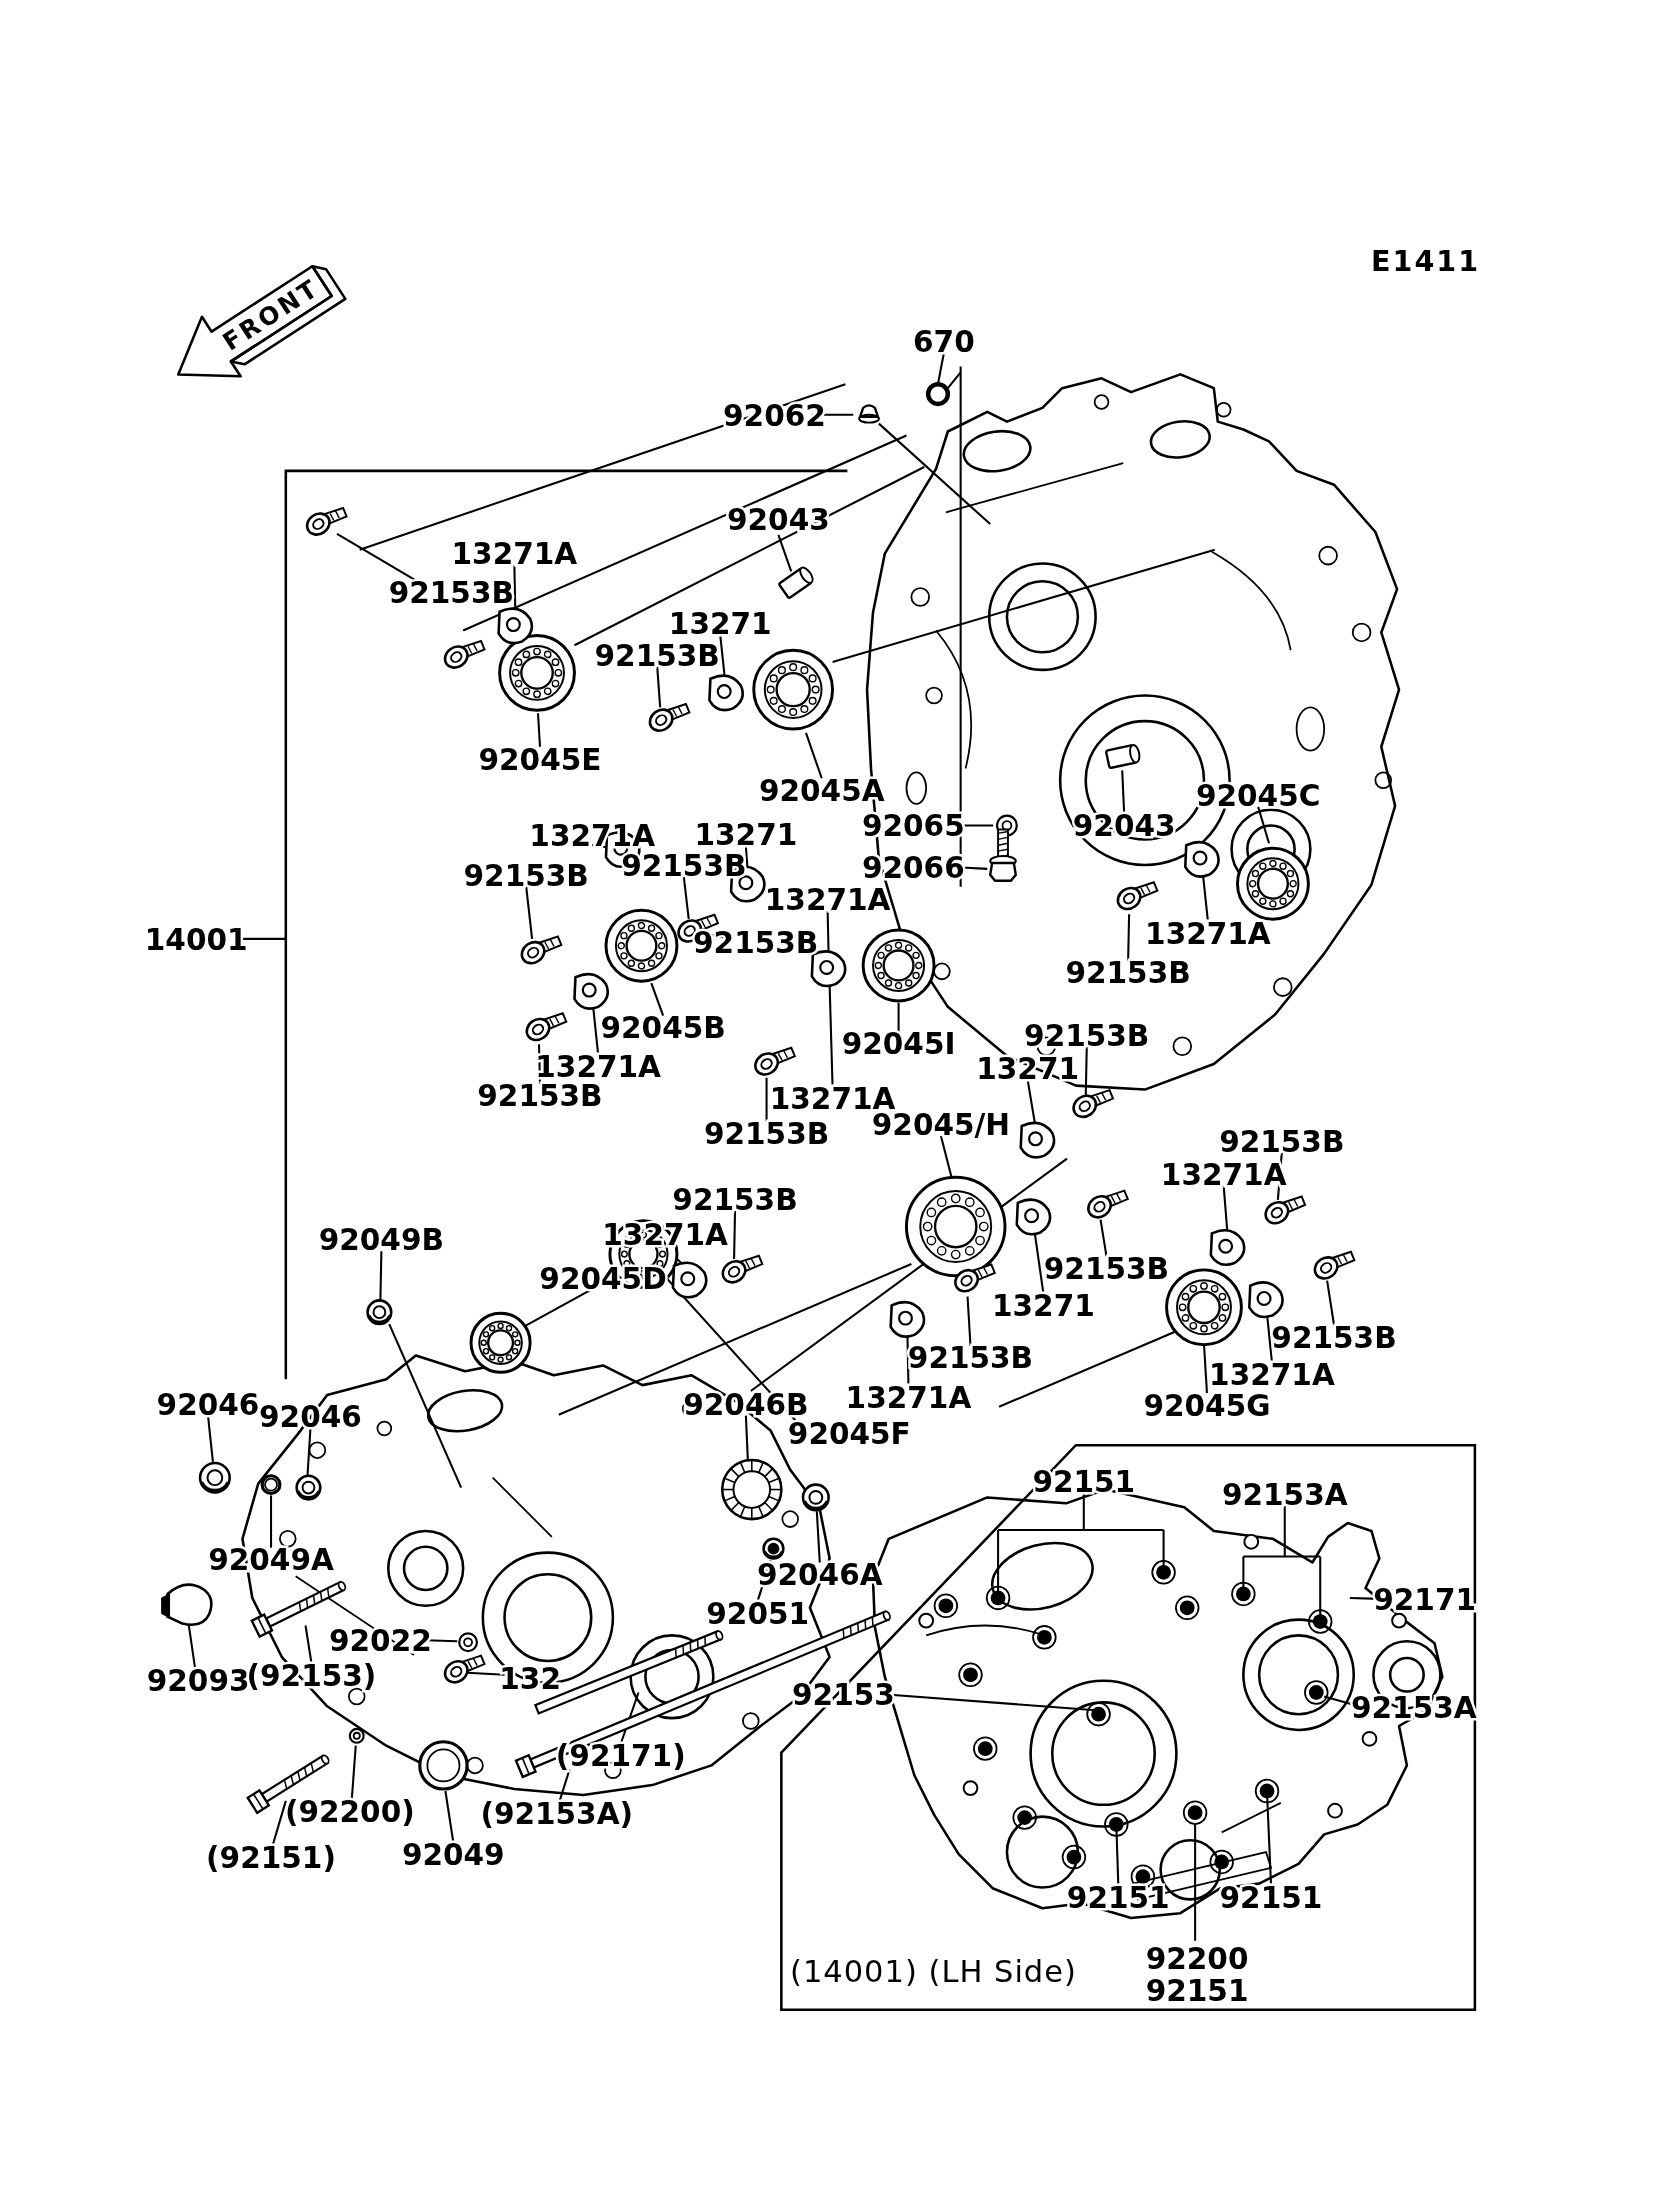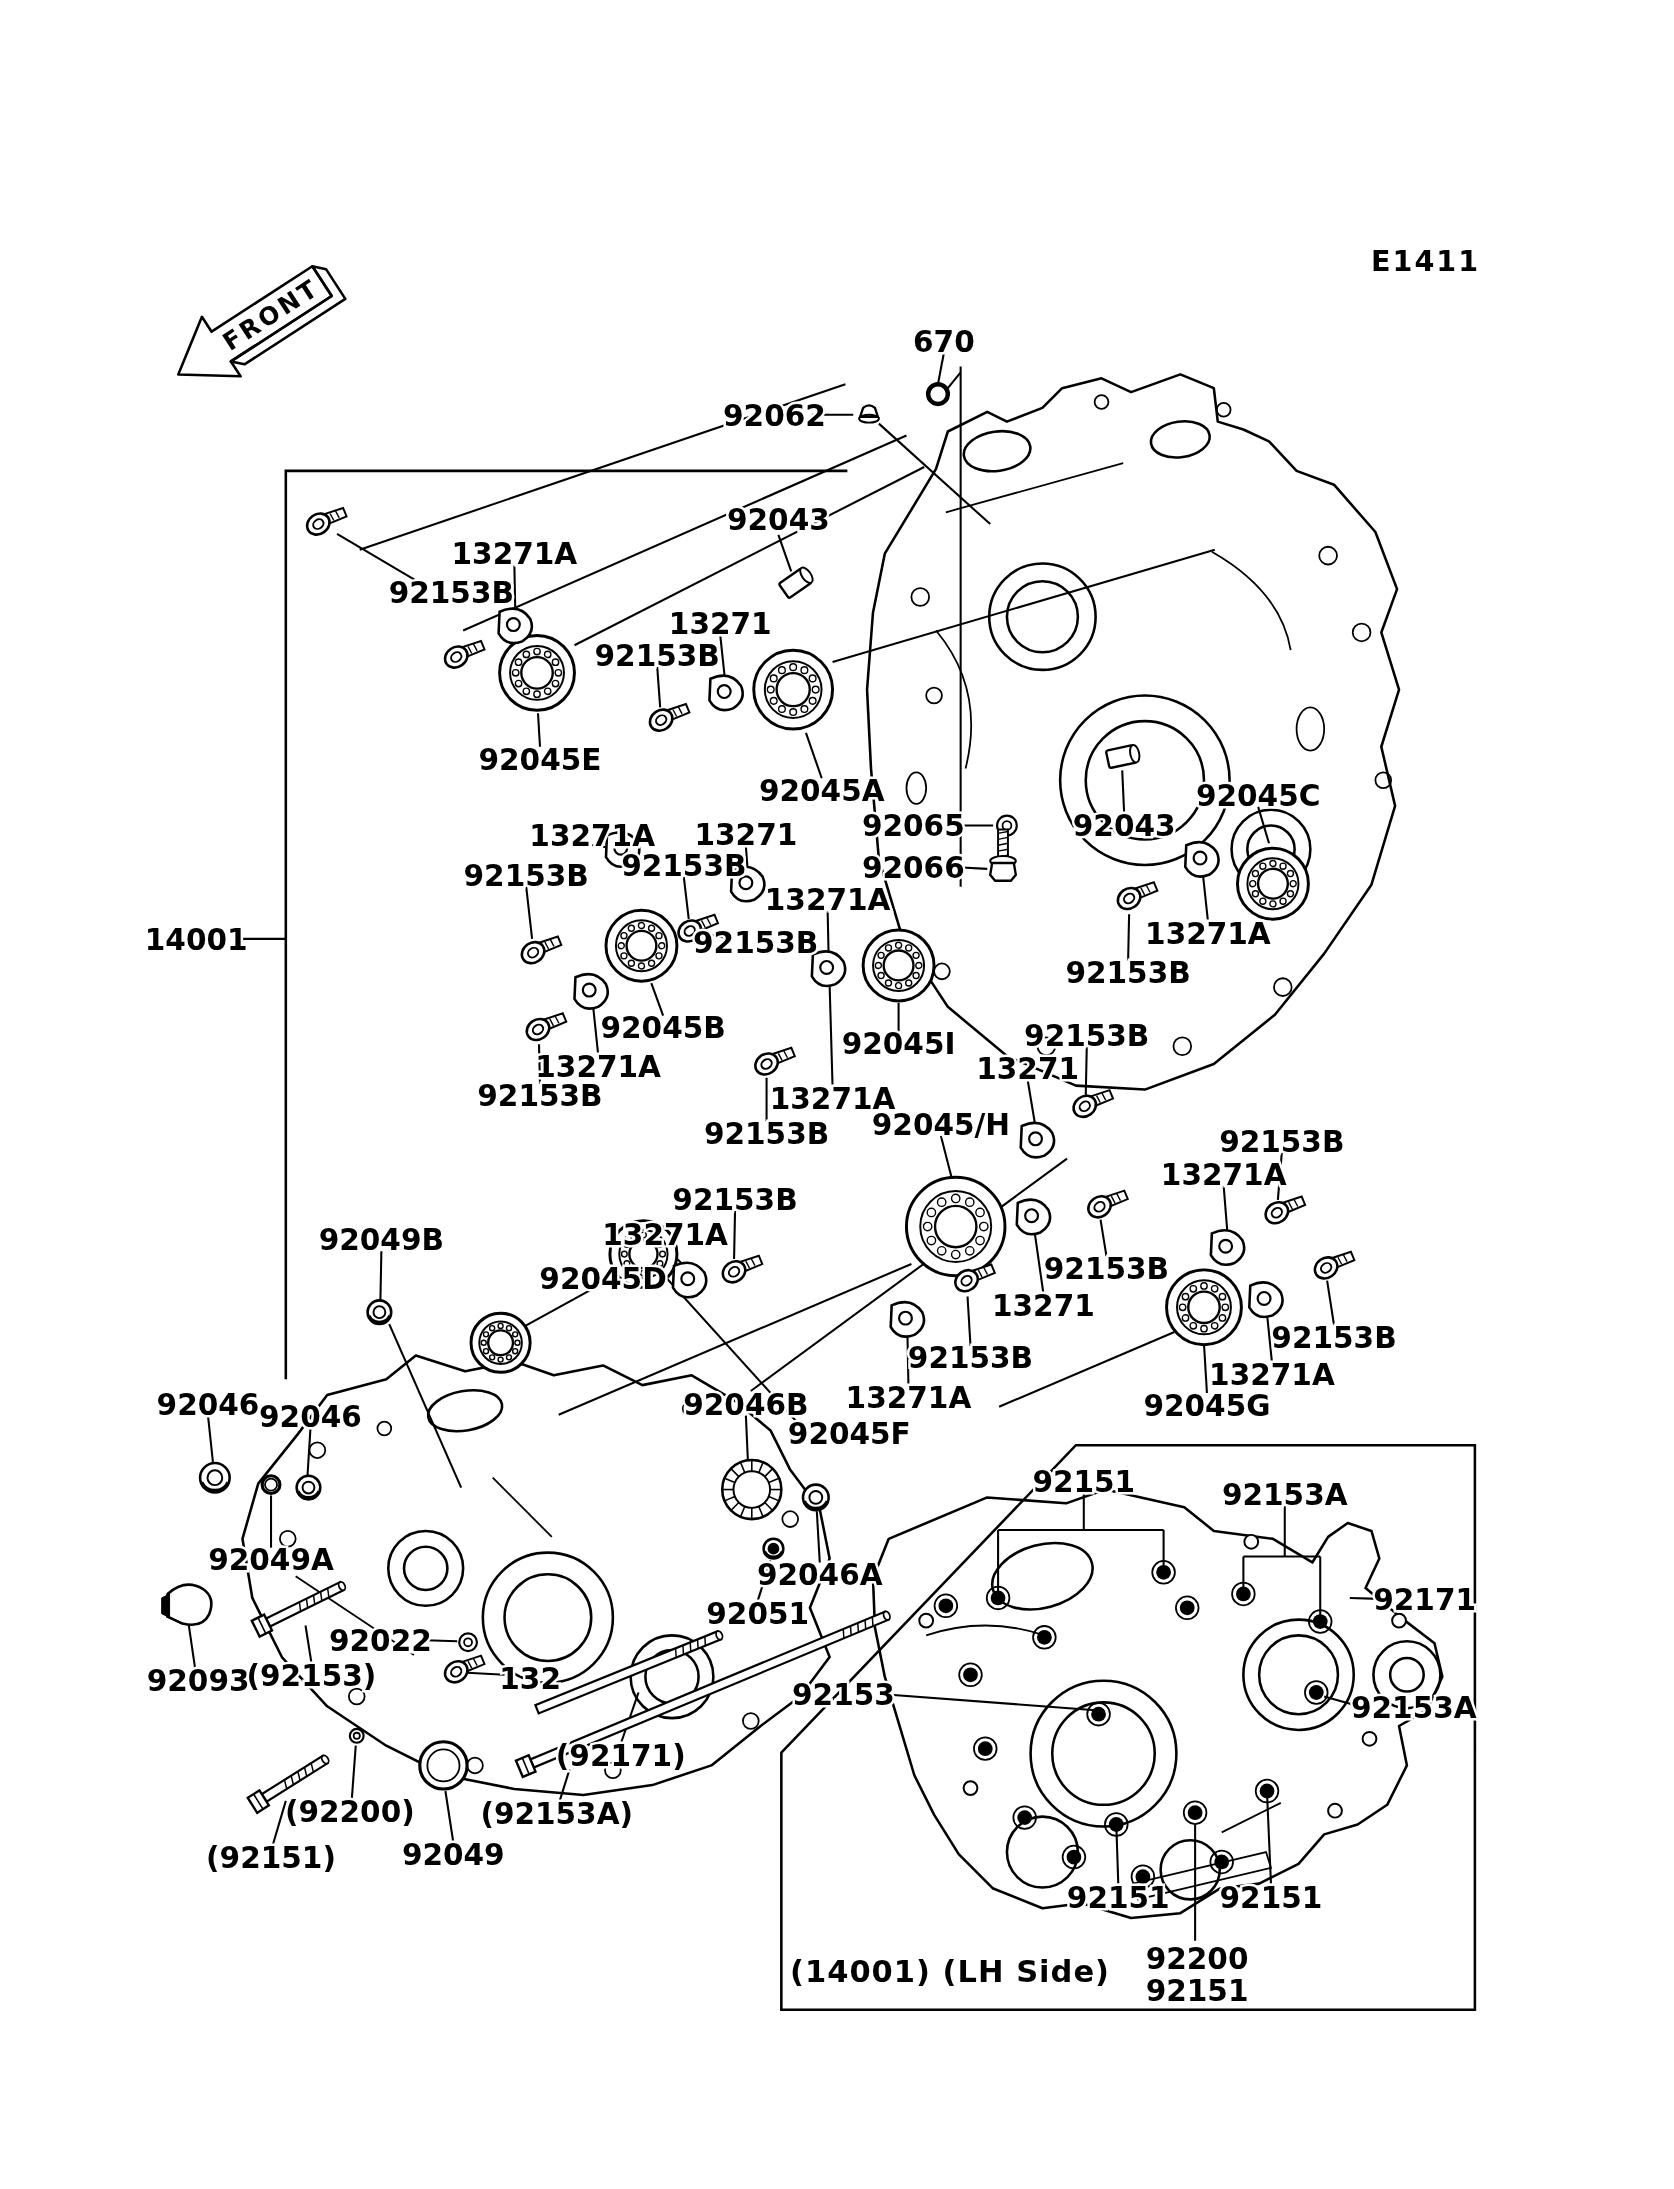--- a/index.html
+++ b/index.html
@@ -1,21 +1,21 @@
 <!DOCTYPE html>
 <html><head>
 <meta charset="utf-8">
 <style>
   html,body{margin:0;padding:0;background:#e8e8e8;}
   .stage{position:relative;width:1675px;height:2190px;background:#ffffff;overflow:hidden;
          font-family:"DejaVu Sans", sans-serif;}
   svg{position:absolute;left:0;top:0;}
   .hdr-code{position:absolute;left:1371px;top:244px;font-size:28.6px;font-weight:700;
             letter-spacing:2px;color:#000;text-align:right;}
-  .lh-caption{position:absolute;left:790px;top:1954px;font-size:30.5px;font-weight:700;
+  .lh-caption{position:absolute;left:790px;top:1954px;font-size:30.5px;font-weight:400;
               letter-spacing:1px;color:#000;white-space:pre;}
   text.plabel{font-family:"DejaVu Sans", sans-serif;font-weight:700;font-size:30px;
               fill:#000;paint-order:stroke;stroke:#ffffff;stroke-width:5px;}
   .art{fill:none;stroke:#000;stroke-width:2.6;stroke-linejoin:round;}
   .artthin{fill:none;stroke:#000;stroke-width:1.8;}
 </style>
 </head>
 <body>
 
 <div class="stage">

